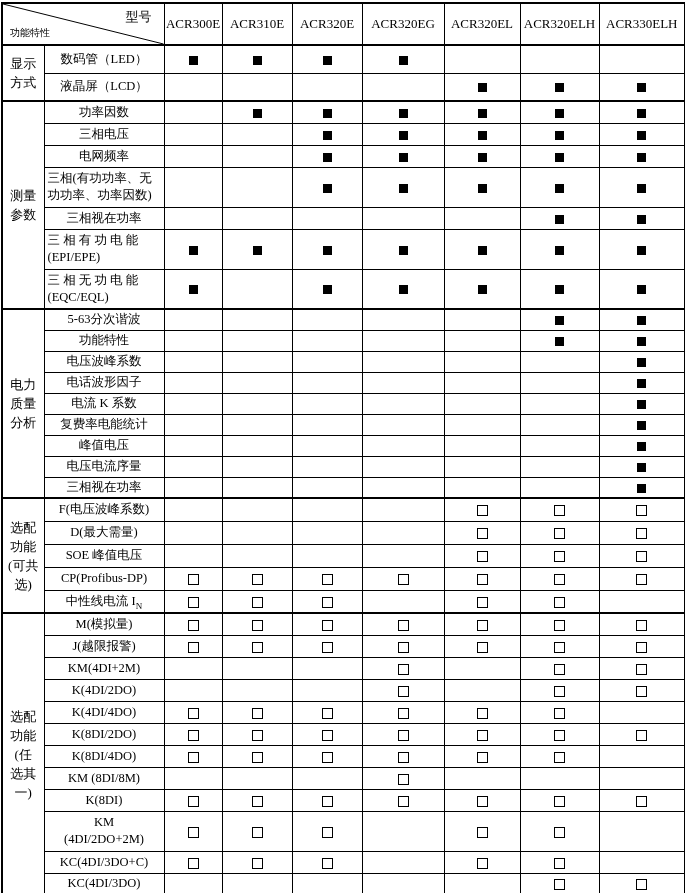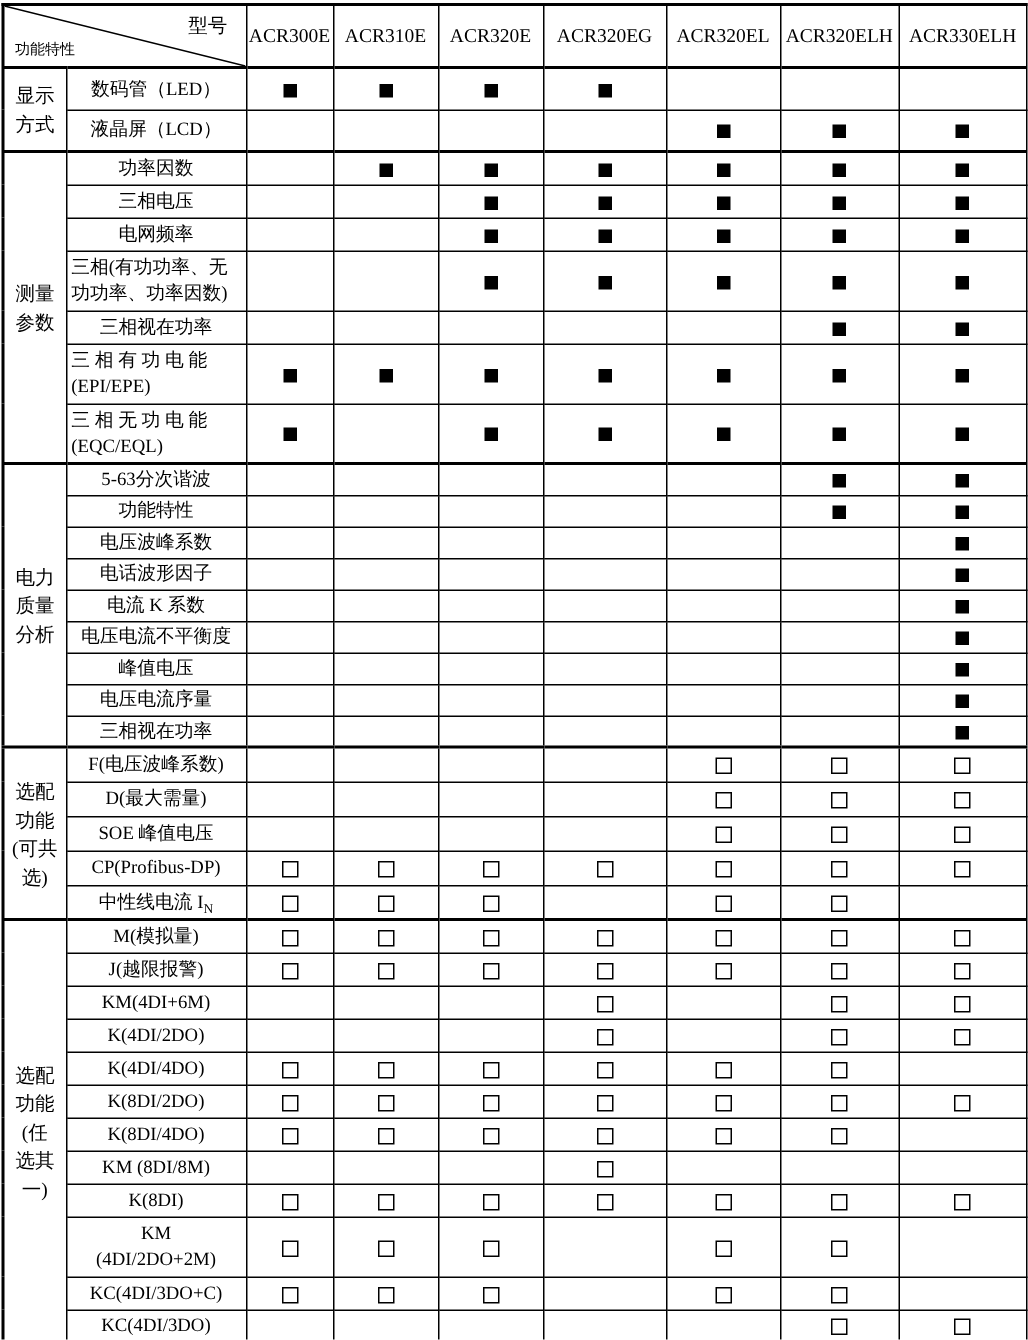--- a/index.html
+++ b/index.html
@@ -203,21 +203,21 @@
         <td class="feat-cell">电流 K 系数</td>
         <td></td>
         <td></td>
         <td></td>
         <td></td>
         <td></td>
         <td></td>
         <td><span class="mk-f"></span></td>
       </tr>
       <tr class="g2">
-        <td class="feat-cell">电压电流不平衡度</td>
+        <td class="feat-cell">复费率电能统计</td>
         <td></td>
         <td></td>
         <td></td>
         <td></td>
         <td></td>
         <td></td>
         <td><span class="mk-f"></span></td>
       </tr>
       <tr class="g2">
         <td class="feat-cell">峰值电压</td>
@@ -322,21 +322,21 @@
         <td class="feat-cell">J(越限报警)</td>
         <td><span class="mk-e"></span></td>
         <td><span class="mk-e"></span></td>
         <td><span class="mk-e"></span></td>
         <td><span class="mk-e"></span></td>
         <td><span class="mk-e"></span></td>
         <td><span class="mk-e"></span></td>
         <td><span class="mk-e"></span></td>
       </tr>
       <tr class="g4">
-        <td class="feat-cell">KM(4DI+6M)</td>
+        <td class="feat-cell">KM(4DI+2M)</td>
         <td></td>
         <td></td>
         <td></td>
         <td><span class="mk-e"></span></td>
         <td></td>
         <td><span class="mk-e"></span></td>
         <td><span class="mk-e"></span></td>
       </tr>
       <tr class="g4">
         <td class="feat-cell">K(4DI/2DO)</td>

